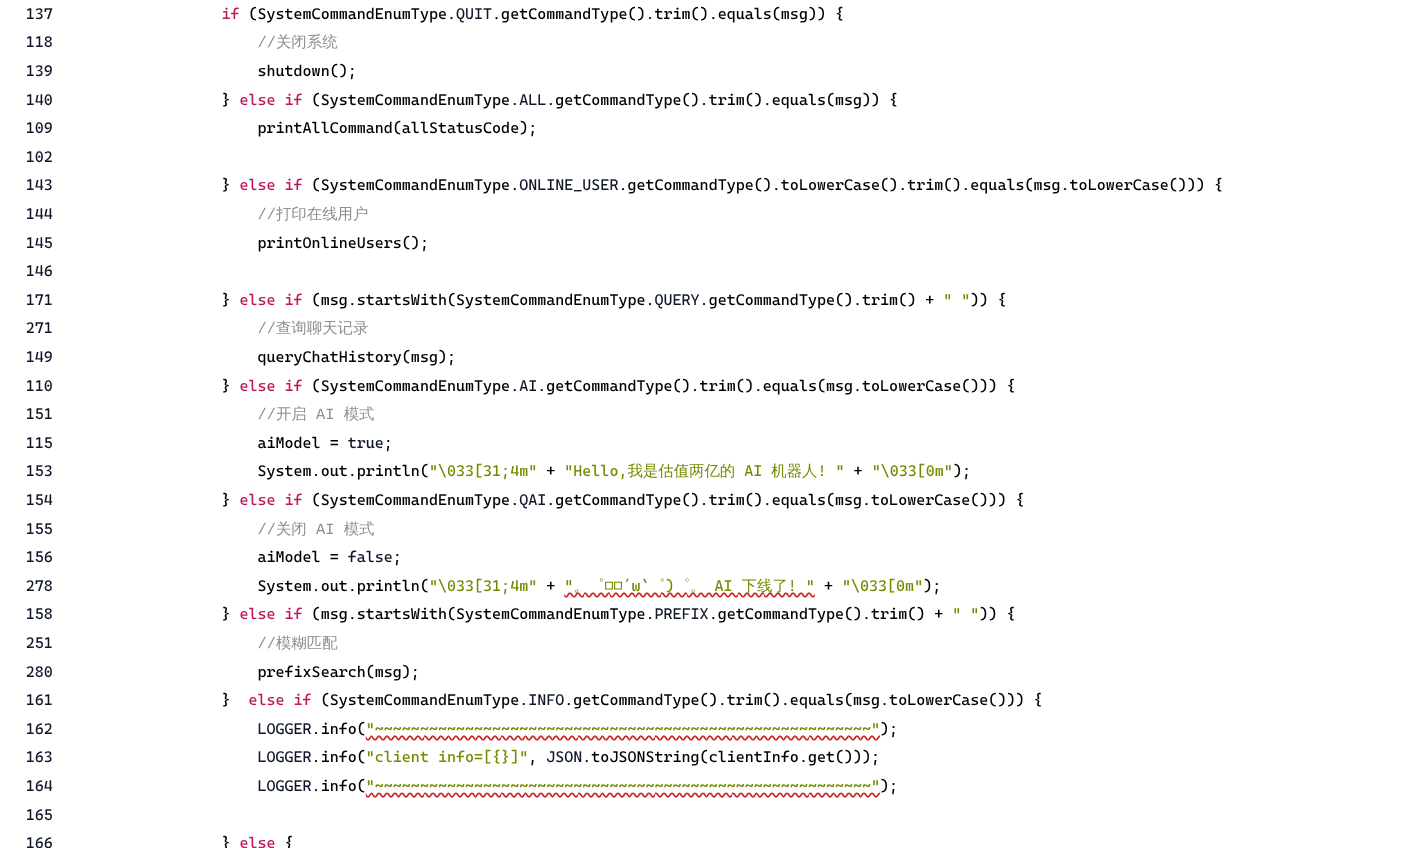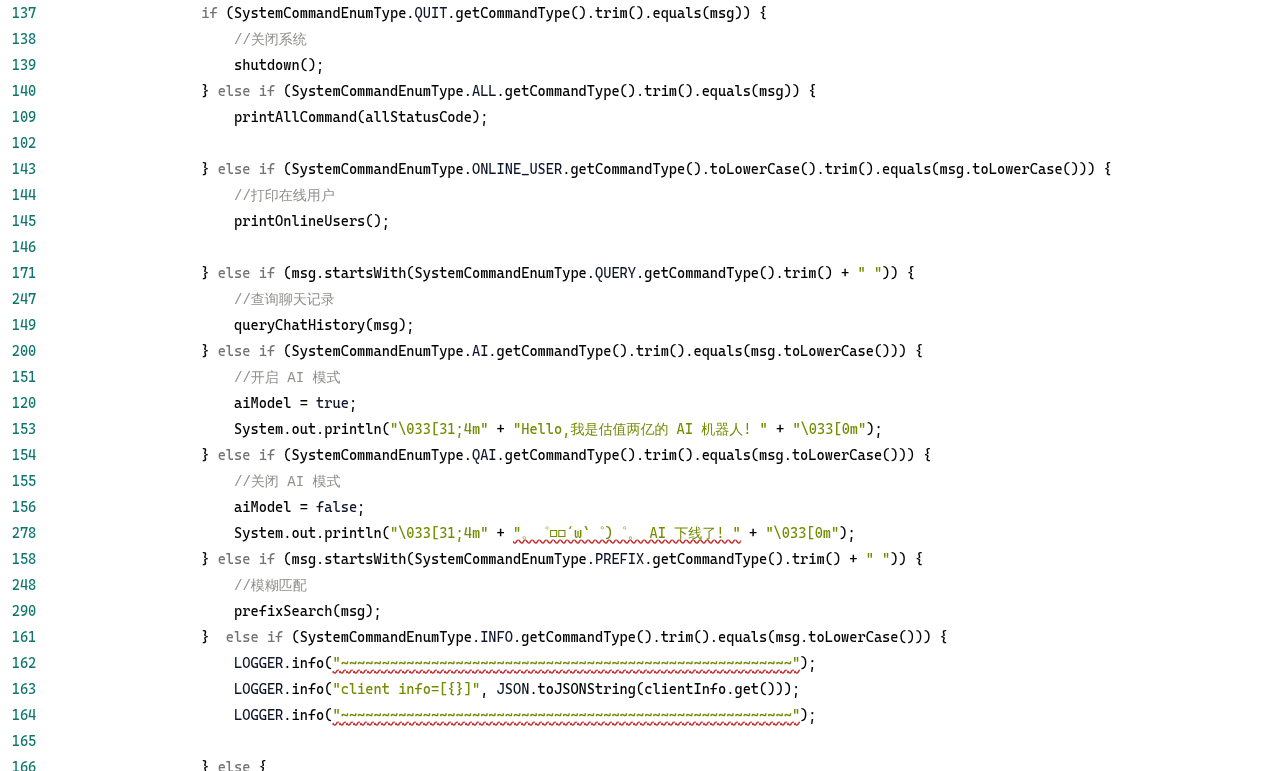--- a/index.html
+++ b/index.html
@@ -9,77 +9,77 @@
       background: #ffffff;
       color: #000000;
       display: flex;
       width: 1280px;
       height: 771px;
       overflow: hidden;
     }
     .gutter {
       width: 60px;
       padding-right: 12px;
-      text-align: center;
-      color: #0f766e;
+      text-align: right;
+      color: #0f172a;
       user-select: none;
       flex-shrink: 0;
     }
     .code-area {
       flex: 1;
       padding-left: 10px;
       white-space: pre;
       overflow: hidden;
     }
     .line {
       height: 26px;
       line-height: 26px;
     }
     .code-line {
       height: 26px;
       line-height: 26px;
     }
-    .kw { color: #737373; }
+    .kw { color: #be185d; }
     .const { color: #0f172a; }
     .bool { color: #0f172a; }
     .comment { color: #8e908c; font-family: Liberation Mono, monospace; }
     .str { color: #718c00; }
     .err-underline {
       text-decoration: underline wavy #c82829;
       text-decoration-skip-ink: none;
     }
   </style>
 </head>
 <body>
 
 <div class="gutter">
     <div class="line">137</div>
-    <div class="line">138</div>
+    <div class="line">118</div>
     <div class="line">139</div>
     <div class="line">140</div>
     <div class="line">109</div>
     <div class="line">102</div>
     <div class="line">143</div>
     <div class="line">144</div>
     <div class="line">145</div>
     <div class="line">146</div>
     <div class="line">171</div>
-    <div class="line">247</div>
+    <div class="line">271</div>
     <div class="line">149</div>
-    <div class="line">200</div>
+    <div class="line">110</div>
     <div class="line">151</div>
-    <div class="line">120</div>
+    <div class="line">115</div>
     <div class="line">153</div>
     <div class="line">154</div>
     <div class="line">155</div>
     <div class="line">156</div>
     <div class="line">278</div>
     <div class="line">158</div>
-    <div class="line">248</div>
-    <div class="line">290</div>
+    <div class="line">251</div>
+    <div class="line">280</div>
     <div class="line">161</div>
     <div class="line">162</div>
     <div class="line">163</div>
     <div class="line">164</div>
     <div class="line">165</div>
     <div class="line">166</div>
   </div>
 <div class="code-area"><div class="code-line"><span>                </span><span class="kw">if</span><span> (SystemCommandEnumType.</span><span class="const">QUIT</span><span>.getCommandType().trim().equals(msg)) {</span></div><div class="code-line"><span>                    </span><span class="comment">//关闭系统</span></div><div class="code-line"><span>                    shutdown();</span></div><div class="code-line"><span>                } </span><span class="kw">else if</span><span> (SystemCommandEnumType.</span><span class="const">ALL</span><span>.getCommandType().trim().equals(msg)) {</span></div><div class="code-line"><span>                    printAllCommand(allStatusCode);</span></div><div class="code-line"><span></span></div><div class="code-line"><span>                } </span><span class="kw">else if</span><span> (SystemCommandEnumType.</span><span class="const">ONLINE_USER</span><span>.getCommandType().toLowerCase().trim().equals(msg.toLowerCase())) {</span></div><div class="code-line"><span>                    </span><span class="comment">//打印在线用户</span></div><div class="code-line"><span>                    printOnlineUsers();</span></div><div class="code-line"><span></span></div><div class="code-line"><span>                } </span><span class="kw">else if</span><span> (msg.startsWith(SystemCommandEnumType.</span><span class="const">QUERY</span><span>.getCommandType().trim() + </span><span class="str">" "</span><span>)) {</span></div><div class="code-line"><span>                    </span><span class="comment">//查询聊天记录</span></div><div class="code-line"><span>                    queryChatHistory(msg);</span></div><div class="code-line"><span>                } </span><span class="kw">else if</span><span> (SystemCommandEnumType.</span><span class="const">AI</span><span>.getCommandType().trim().equals(msg.toLowerCase())) {</span></div><div class="code-line"><span>                    </span><span class="comment">//开启 AI 模式</span></div><div class="code-line"><span>                    aiModel = </span><span class="bool">true</span><span>;</span></div><div class="code-line"><span>                    System.out.println(</span><span class="str">"\033[31;4m"</span><span> + </span><span class="str">"Hello,我是估值两亿的 AI 机器人! "</span><span> + </span><span class="str">"\033[0m"</span><span>);</span></div><div class="code-line"><span>                } </span><span class="kw">else if</span><span> (SystemCommandEnumType.</span><span class="const">QAI</span><span>.getCommandType().trim().equals(msg.toLowerCase())) {</span></div><div class="code-line"><span>                    </span><span class="comment">//关闭 AI 模式</span></div><div class="code-line"><span>                    aiModel = </span><span class="bool">false</span><span>;</span></div><div class="code-line"><span>                    System.out.println(</span><span class="str">"\033[31;4m"</span><span> + </span><span class="str err-underline">"。゜□□´ω`゜)゜。 AI 下线了! "</span><span> + </span><span class="str">"\033[0m"</span><span>);</span></div><div class="code-line"><span>                } </span><span class="kw">else if</span><span> (msg.startsWith(SystemCommandEnumType.</span><span class="const">PREFIX</span><span>.getCommandType().trim() + </span><span class="str">" "</span><span>)) {</span></div><div class="code-line"><span>                    </span><span class="comment">//模糊匹配</span></div><div class="code-line"><span>                    prefixSearch(msg);</span></div><div class="code-line"><span>                }  </span><span class="kw">else if</span><span> (SystemCommandEnumType.</span><span class="const">INFO</span><span>.getCommandType().trim().equals(msg.toLowerCase())) {</span></div><div class="code-line"><span>                    </span><span class="const">LOGGER</span><span>.info(</span><span class="str err-underline">"~~~~~~~~~~~~~~~~~~~~~~~~~~~~~~~~~~~~~~~~~~~~~~~~~~~~~~~"</span><span>);</span></div><div class="code-line"><span>                    </span><span class="const">LOGGER</span><span>.info(</span><span class="str">"client info=[{}]"</span><span>, </span><span class="const">JSON</span><span>.toJSONString(clientInfo.get()));</span></div><div class="code-line"><span>                    </span><span class="const">LOGGER</span><span>.info(</span><span class="str err-underline">"~~~~~~~~~~~~~~~~~~~~~~~~~~~~~~~~~~~~~~~~~~~~~~~~~~~~~~~"</span><span>);</span></div><div class="code-line"><span></span></div><div class="code-line"><span>                } </span><span class="kw">else</span><span> {</span></div></div>
 
 </body></html>

